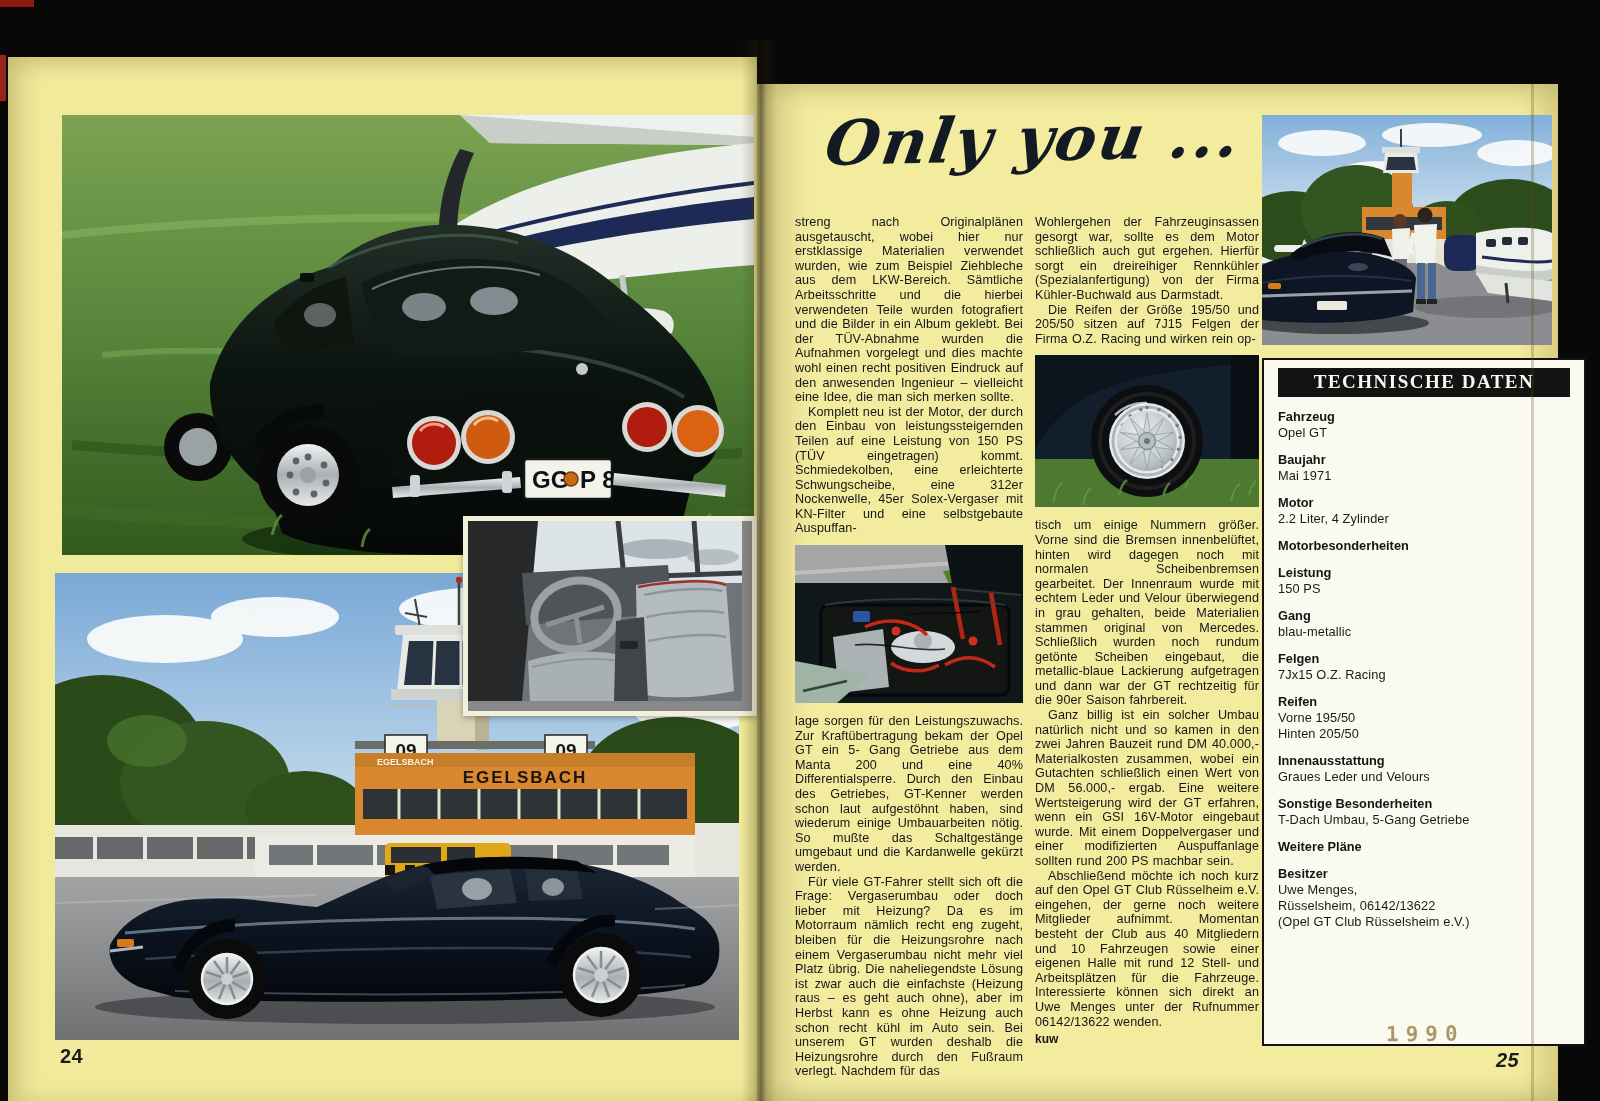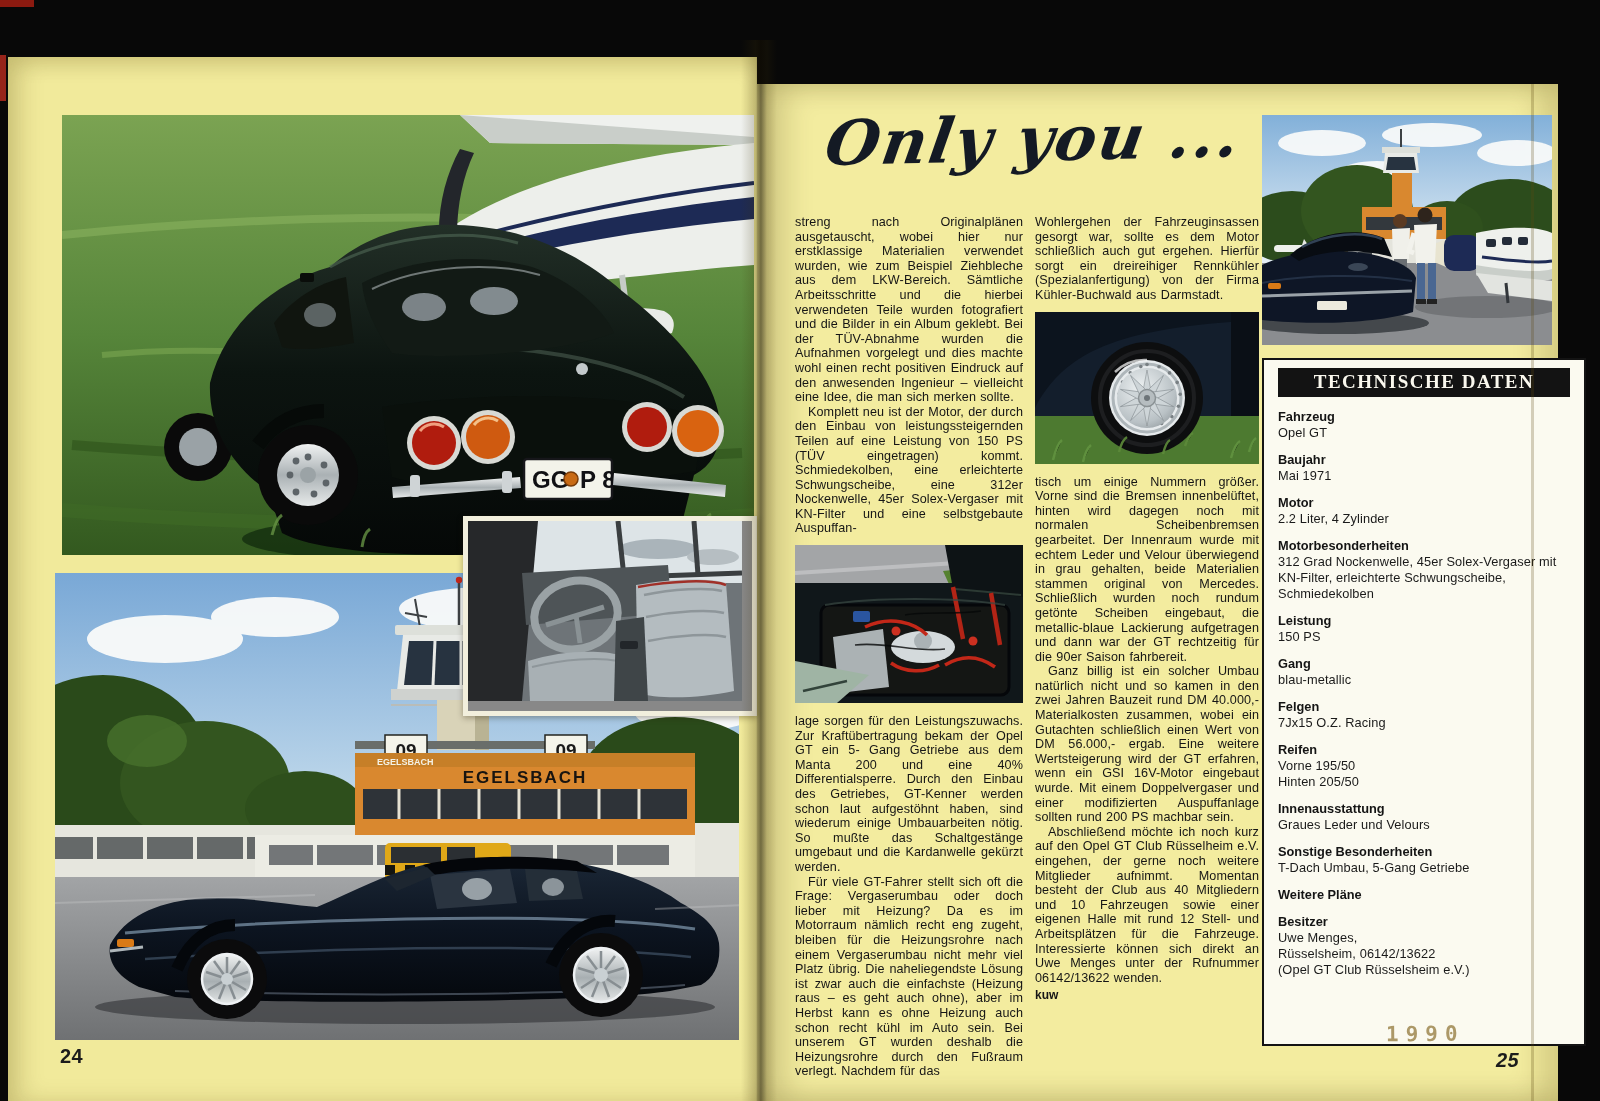--- a/index.html
+++ b/index.html
@@ -410,20 +410,21 @@
           <path d="M8,146 L52,136" stroke="#32433a" stroke-width="2.5"></path>
           <path d="M30,60 C80,52 160,52 210,60" stroke="#3b4a44" stroke-width="2" fill="none" opacity=".7"></path>
         </svg>
       </div>
       <p>lage sorgen für den Leistungszuwachs. Zur Kraftübertragung bekam der Opel GT ein 5- Gang Getriebe aus dem Manta 200 und eine 40% Differentialsperre. Durch den Einbau des Getriebes, GT-Kenner werden schon laut aufgestöhnt haben, sind wiederum einige Umbauarbeiten nötig. So mußte das Schaltgestänge umgebaut und die Kardanwelle gekürzt werden.</p>
       <p class="indent">Für viele GT-Fahrer stellt sich oft die Frage: Vergaserumbau oder doch lieber mit Heizung? Da es im Motorraum nämlich recht eng zugeht, bleiben für die Heizungsrohre nach einem Vergaserumbau nicht mehr viel Platz übrig. Die naheliegendste Lösung ist zwar auch die einfachste (Heizung raus – es geht auch ohne), aber im Herbst kann es ohne Heizung auch schon recht kühl im Auto sein. Bei unserem GT wurden deshalb die Heizungsrohre durch den Fußraum verlegt. Nachdem für das</p>
     </div>
 
     <div class="col col2">
       <p>Wohlergehen der Fahrzeuginsassen gesorgt war, sollte es dem Motor schließlich auch gut ergehen. Hierfür sorgt ein dreireihiger Rennkühler (Spezialanfertigung) von der Firma Kühler-Buchwald aus Darmstadt.</p>
+      <p class="indent">Die Reifen der Größe 195/50 und 205/50 sitzen auf 7J15 Felgen der Firma O.Z. Racing und wirken rein op-</p>
       <div class="inflow-photo" style="width:224px;height:152px;">
         <svg width="224" height="152" viewBox="0 0 224 152">
           <defs>
             <radialGradient id="rimG" cx=".4" cy=".35" r=".8">
               <stop offset="0" stop-color="#eef2f3"></stop>
                 <stop offset=".7" stop-color="#b9c1c5"></stop>
                 <stop offset="1" stop-color="#8d9599"></stop>
             </radialGradient>
           </defs>
           <rect width="224" height="110" fill="#131e2c"></rect>
@@ -587,21 +588,20 @@
       <div class="t-entry">
           <div class="t-label">Baujahr</div>
           <div class="t-value">Mai 1971</div>
         </div>
       <div class="t-entry">
           <div class="t-label">Motor</div>
           <div class="t-value">2.2 Liter, 4 Zylinder</div>
         </div>
       <div class="t-entry">
           <div class="t-label">Motorbesonderheiten</div>
-          <div class="t-value">312 Grad Nockenwelle, 45er Solex-Vergaser mit KN-Filter, erleichterte Schwungscheibe, Schmiedekolben</div>
         </div>
       <div class="t-entry">
           <div class="t-label">Leistung</div>
           <div class="t-value">150 PS</div>
         </div>
       <div class="t-entry">
           <div class="t-label">Gang</div>
           <div class="t-value">blau-metallic</div>
         </div>
       <div class="t-entry">

